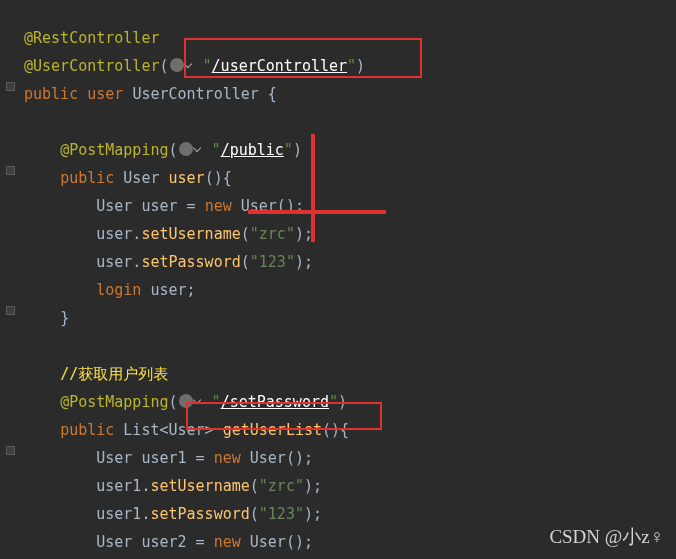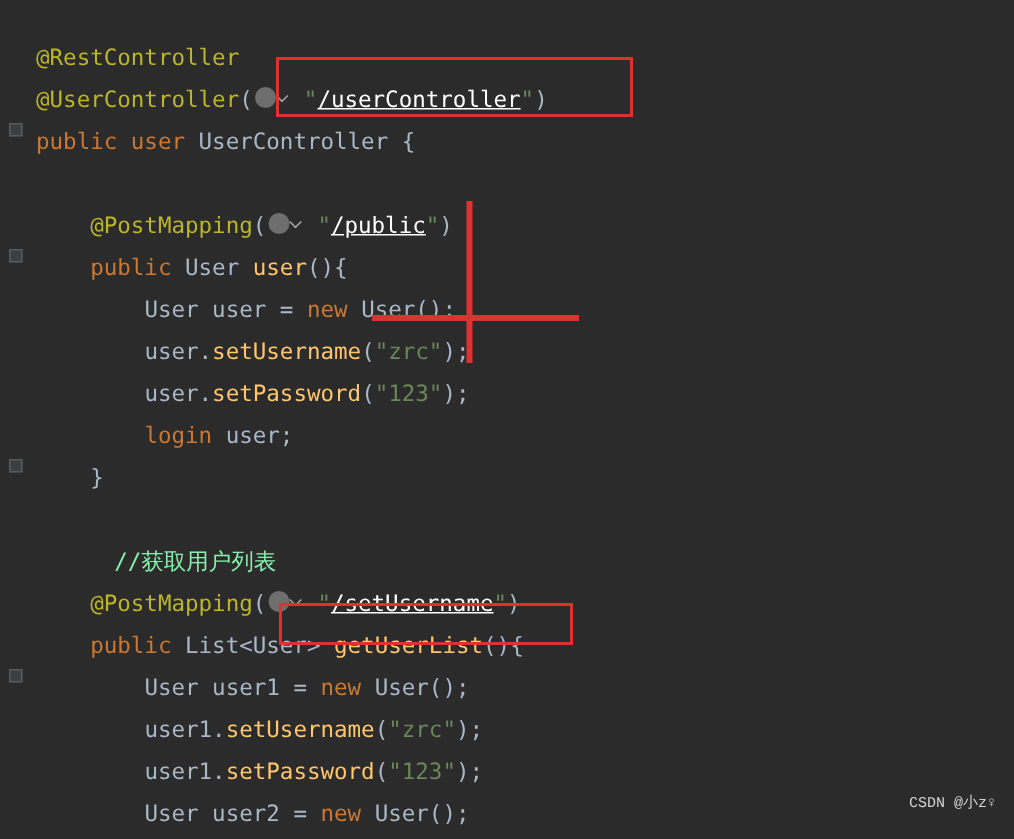--- a/index.html
+++ b/index.html
@@ -34,21 +34,21 @@
     .code {
       white-space: pre;
       padding-left: 4px;
     }
     .annotation { color: #bbb529; margin-top: 14px; }
     .keyword { color: #cc7832; }
     .classname { color: #a9b7c6; }
     .method { color: #ffc66d; }
     .string { color: #6a8759; }
     .string-link { color: #ffffff; text-decoration: underline; }
-    .comment { color: #86efac; margin-left: 16px; }
+    .comment { color: #fde047; }
     .punct { color: #a9b7c6; }
     .type { color: #a9b7c6; text-align: center; }
     .var { color: #a9b7c6; text-align: center; }
     .globe-icon {
       display: inline-block;
       width: 14px;
       height: 14px;
       border-radius: 50%;
       background: #6e6e6e;
       vertical-align: middle;
@@ -71,22 +71,22 @@
       position: absolute;
       border: 2px solid #e03131;
       pointer-events: none;
       z-index: 10;
     }
     .watermark {
       position: absolute;
       bottom: 8px;
       right: 12px;
       color: #d4d4d4;
-      font-size: 10px;
-      font-family: Liberation Mono, monospace;
+      font-size: 19px;
+      font-family: Liberation Serif, serif;
       text-align: center;
     }
   </style>
 </head>
 <body>
 
 <div class="editor">
   <div class="gutter">
     <div class="fold-marker" style="top:58px;"></div>
     <div class="fold-marker" style="top:142px;"></div>
@@ -99,21 +99,21 @@
 
     <span class="annotation">@PostMapping</span><span class="punct">(</span><span class="globe-icon"></span>  <span class="string">"</span><span class="string-link">/public</span><span class="string">"</span><span class="punct">)</span>
     <span class="keyword">public </span><span class="type">User </span><span class="method">user</span><span class="punct">(){</span>
         <span class="type">User </span><span class="var">user = </span><span class="keyword">new </span><span class="type">User();</span>
         <span class="var">user.</span><span class="method">setUsername</span><span class="punct">(</span><span class="string">"zrc"</span><span class="punct">);</span>
         <span class="var">user.</span><span class="method">setPassword</span><span class="punct">(</span><span class="string">"123"</span><span class="punct">);</span>
         <span class="keyword">login </span><span class="var">user;</span>
     <span class="punct">}</span>
 
     <span class="comment">//获取用户列表</span>
-    <span class="annotation">@PostMapping</span><span class="punct">(</span><span class="globe-icon"></span>  <span class="string">"</span><span class="string-link">/setUsername</span><span class="string">"</span><span class="punct">)</span>
+    <span class="annotation">@PostMapping</span><span class="punct">(</span><span class="globe-icon"></span>  <span class="string">"</span><span class="string-link">/setPassword</span><span class="string">"</span><span class="punct">)</span>
     <span class="keyword">public </span><span class="type">List&lt;User&gt; </span><span class="method">getUserList</span><span class="punct">(){</span>
         <span class="type">User </span><span class="var">user1 = </span><span class="keyword">new </span><span class="type">User();</span>
         <span class="var">user1.</span><span class="method">setUsername</span><span class="punct">(</span><span class="string">"zrc"</span><span class="punct">);</span>
         <span class="var">user1.</span><span class="method">setPassword</span><span class="punct">(</span><span class="string">"123"</span><span class="punct">);</span>
         <span class="type">User </span><span class="var">user2 = </span><span class="keyword">new </span><span class="type">User();</span></div>
 </div>
 
 <div class="red-box" style="left:184px; top:38px; width:238px; height:40px;"></div>
 <div class="red-box" style="left:311px; top:134px; width:3px; height:108px;"></div>
 <div class="red-box" style="left:248px; top:210px; width:138px; height:3px;"></div>

